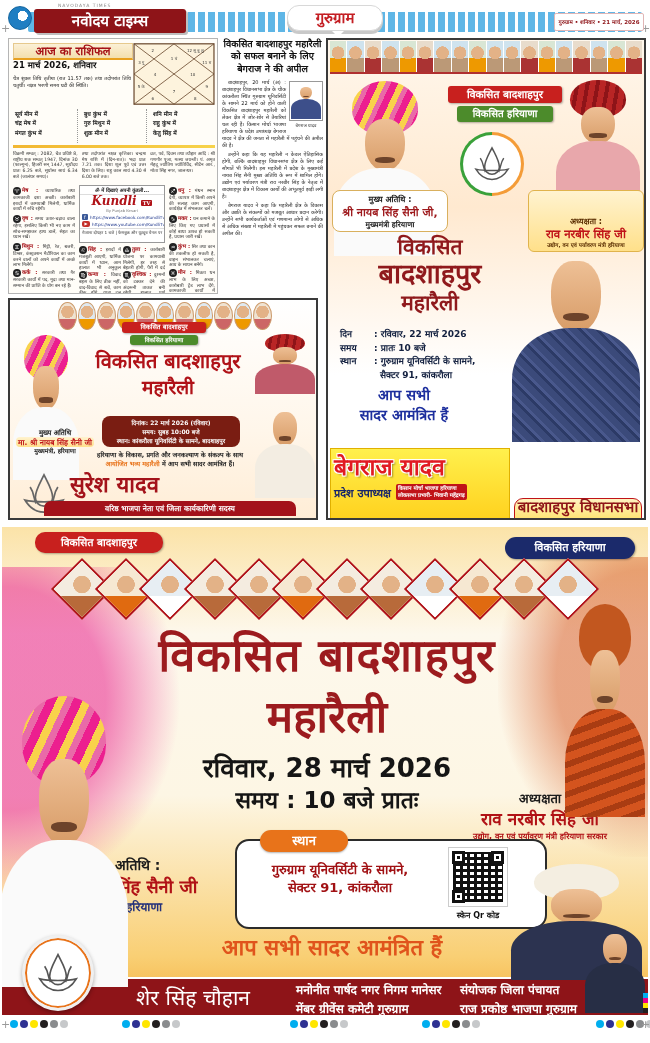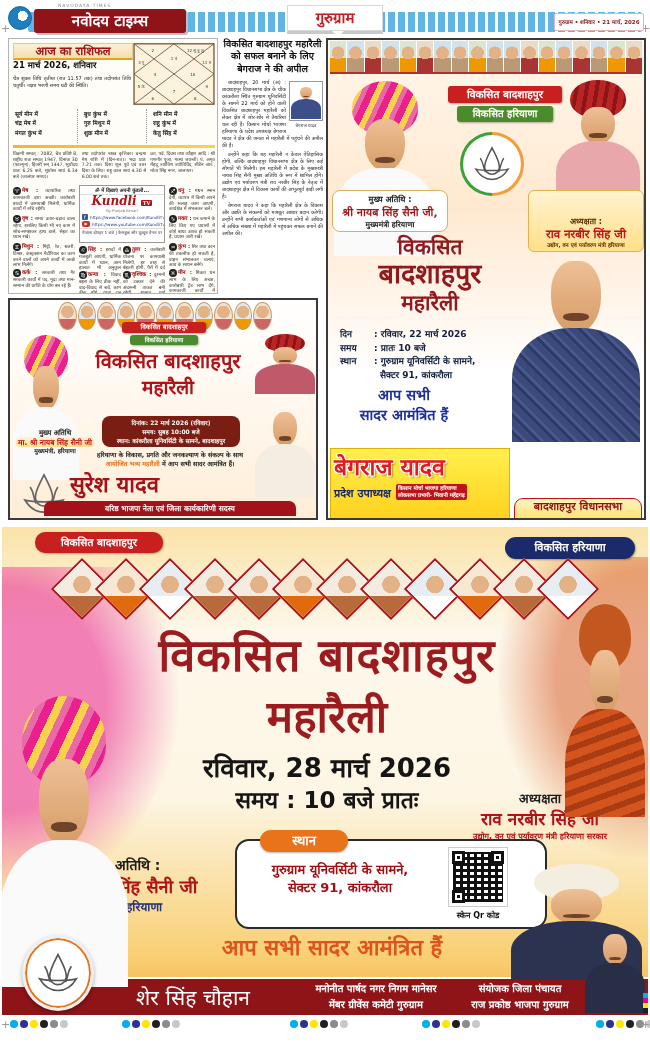--- a/index.html
+++ b/index.html
@@ -11,21 +11,21 @@
   
   .hdr-band { left:28px; top:12px; width:614px; height:20px;
     background:repeating-linear-gradient(90deg,#5fb6e6 0 7px,#ffffff 7px 10px); border-radius:2px; }
   .logo-circle { left:8px; top:6px; width:24px; height:24px; border-radius:50%;
     background:radial-gradient(circle at 62% 40%, #ffffff 0 26%, #1f7ec2 27% 100%); border:1px solid #14659e; }
   .brand-sup { left:58px; top:3px; font-size:4.5px; color:#8a8a8a; letter-spacing:1px; }
   .brand-box { left:34px; top:9px; width:152px; height:24px; background:#8e1418; border-radius:3px;
     color:#fff; font-weight:bold; font-size:15px; line-height:24px; text-align:center;
     box-shadow:2px 2px 0 rgba(0,0,0,.25); }
   .city-badge { left:287px; top:5px; width:96px; height:26px; background:#fff; border:1px solid #d8d8d8;
-    border-radius:0; box-shadow:0 3px 0 #c9c9c9; color:#c41e23; font-weight:bold; font-size:15px;
+    border-radius:12px; box-shadow:0 3px 0 #c9c9c9; color:#c41e23; font-weight:bold; font-size:15px;
     line-height:25px; text-align:center; }
   .city-badge::after { content:""; position:absolute; left:44px; top:25px; border:6px solid transparent;
     border-top-color:#fff; }
   .date-box { left:554px; top:13px; width:90px; height:18px; background:#fff; border:1px solid #e0b6b6;
     font-size:5.5px; color:#8e1418; font-weight:bold; line-height:16px; text-align:center; border-radius:2px; }
   .reg-plus { color:#9a9a9a; font-size:11px; }
 
   
   .h-box { left:8px; top:38px; width:210px; height:256px; border:1px solid #b5b5b5; background:#fffdf8; overflow:hidden; }
   .h-title { left:4px; top:4px; width:120px; height:17px; background:linear-gradient(#fbf0d6,#f3dfae);
@@ -124,21 +124,21 @@
   .ar-invite { left:8px; top:346px; width:136px; text-align:center; color:#1d2f9e; font-weight:bold;
     font-size:14.5px; line-height:1.35; }
   .ar-yellow { left:2px; top:408px; width:180px; height:71px; background:linear-gradient(#fff04d,#ffd21f);
     border:1px solid #e0b000; padding:1px 3px; }
   .ar-name { font-size:23px; font-weight:bold; color:#e11b22;
     text-shadow:1px 1px 0 #fff,-1px -1px 0 #fff,1px -1px 0 #fff,-1px 1px 0 #fff,2px 2px 2px rgba(0,0,0,.35); }
   .ar-role1 { display:inline-block; font-size:11px; color:#16246b; font-weight:bold; vertical-align:top; margin-top:3px; }
   .ar-chipred { display:inline-block; background:#c01318; color:#fff; font-size:5.4px; font-weight:bold;
     padding:1px 2px; border-radius:2px; line-height:1.25; margin-top:2px; }
   .ar-const { left:186px; top:458px; width:128px; height:30px; background:linear-gradient(#fff3c0,#ffdd55);
-    border:1px solid #c01318; border-radius:9px; color:#8e1418; font-weight:bold; font-size:11px;
+    border:1px solid #c01318; border-radius:9px; color:#8e1418; font-weight:bold; font-size:15px;
     line-height:16px; text-align:center; }
   .ar-bigphoto { left:178px; top:196px; width:140px; height:210px; }
 
   
   .ad-l { left:8px; top:298px; width:310px; height:222px; border:2px solid #3a3a3a;
     background:linear-gradient(180deg,#fff 0%,#fff6ea 60%,#ffedd6 100%); overflow:hidden; }
   .ovals { left:48px; top:2px; width:214px; height:28px; display:flex; gap:1px; }
   .ovals i { flex:1; border-radius:50%; border:1px solid #cc9a6a; background:
       radial-gradient(circle at 50% 34%, #e3b287 0 32%, transparent 33%),
       linear-gradient(180deg,#efe3d2 0 60%, #c66 60%); }
@@ -209,22 +209,22 @@
   .po-chief .l1 { font-size:14px; font-weight:bold; color:#1c1c1c; }
   .po-chief .l2 { font-size:18px; font-weight:bold; color:#b11216; }
   .po-chief .l3 { font-size:12px; font-weight:bold; color:#24317a; }
   .po-invite { left:130px; top:404px; width:400px; font-size:22px; font-weight:bold; color:#e0541c;
     text-align:center; }
   .po-band { left:0; top:450px; width:646px; height:38px; background:#8e1418; border-top:2px solid #fff; }
   .po-lotus { left:20px; top:408px; width:72px; height:76px; background:#fff; border-radius:50%;
     border:3px solid #f0f0f0; box-shadow:0 0 0 2px #e8731a inset, 0 2px 4px rgba(0,0,0,.3);
     display:flex; align-items:center; justify-content:center; z-index:3; }
   .po-host { left:96px; top:456px; width:190px; font-size:21px; font-weight:normal; color:#fff; text-align:center; z-index:3; }
-  .po-roles { position:absolute; color:#fff; font-size:10px; font-weight:bold; line-height:1.6;
-    text-align:center; z-index:3; }
+  .po-roles { position:absolute; color:#fff; font-size:12px; font-weight:bold; line-height:1.6;
+    text-align:left; z-index:3; }
   .qr-pat { position:absolute; inset:4px; background:
       repeating-linear-gradient(0deg,#111 0 3px,transparent 3px 6px),
       repeating-linear-gradient(90deg,#111 0 3px,transparent 3px 7px); }
   .qr-f { position:absolute; width:13px; height:13px; border:3px solid #111; background:#fff; }
   .qr-f::after { content:""; position:absolute; inset:2px; background:#111; }
 
   
   .reg-row { left:0; top:1020px; width:650px; height:12px; }
   .reg-g { position:absolute; top:0; display:flex; gap:2px; }
   .reg-g:nth-child(1){ left:10px; } .reg-g:nth-child(2){ left:122px; } .reg-g:nth-child(3){ left:290px; }

